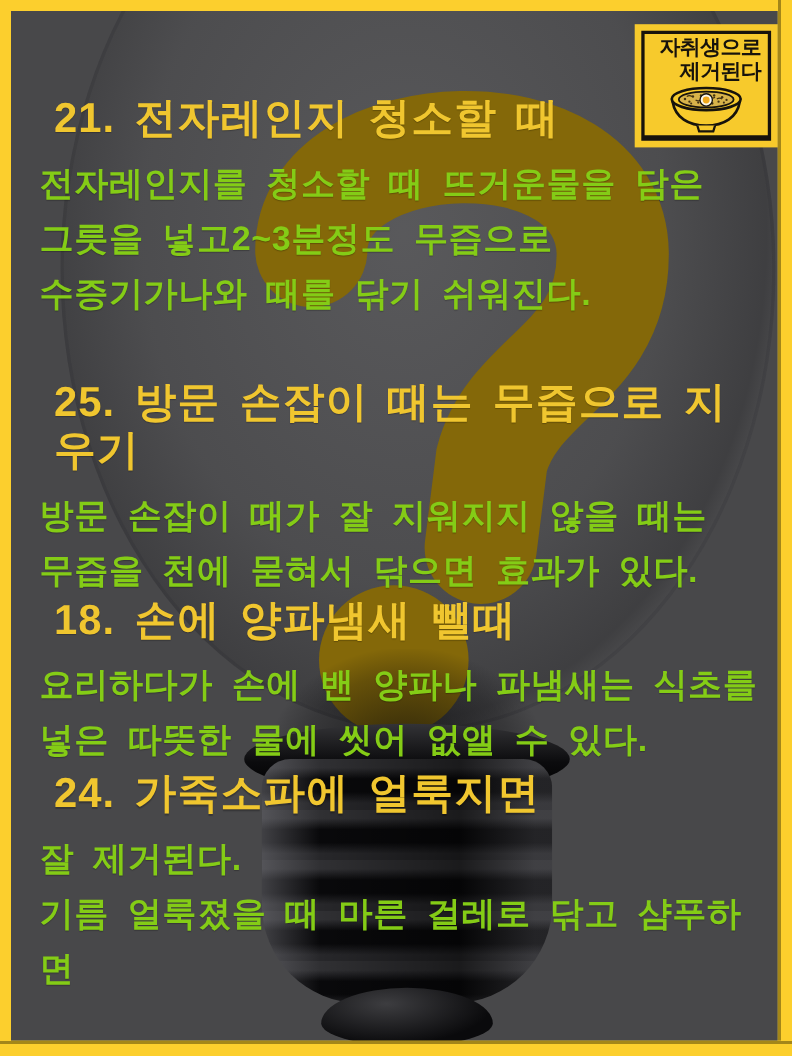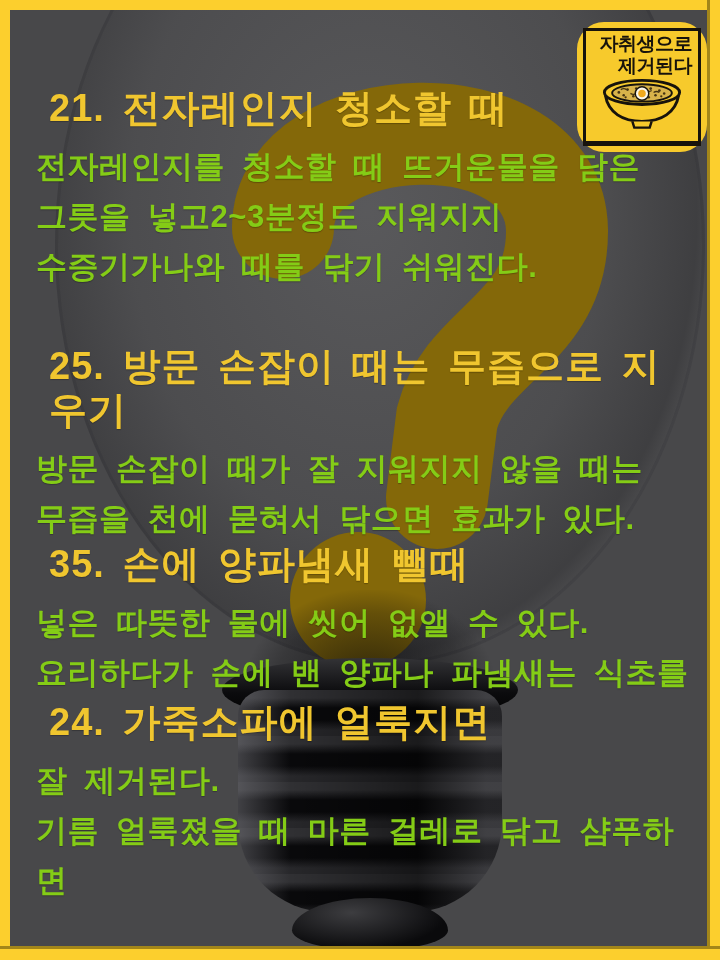--- a/index.html
+++ b/index.html
@@ -29,22 +29,22 @@
     border-radius:26px 26px 90px 90px;
     background:
       linear-gradient(90deg, rgba(120,120,126,.5) 0%, rgba(30,30,33,0) 20%, rgba(0,0,0,.45) 68%, rgba(105,105,110,.28) 94%),
       repeating-linear-gradient(180deg, #303033 0 8px, #09090b 18px 30px, #27272a 40px 46px);
     z-index:3; }
   .bulb-tip { position:absolute; left:292px; top:898px; width:156px; height:52px;
     border-radius:50% 50% 46% 46% / 62% 62% 38% 38%;
     background:radial-gradient(ellipse at 38% 28%, #3d3d40 0%, #0a0a0c 70%); z-index:3; }
 
   
-  .badge { position:absolute; right:13px; top:22px; width:130px; height:130px;
-    background:#f7ca2c; z-index:21;border-radius:27px; }
+  .badge { position:absolute; right:13px; top:22px; width:130px; height:112px;
+    background:#f7ca2c; z-index:21; }
   .badge-frame { position:absolute; left:6px; top:6px; right:6px; bottom:6px;
     border:3px solid #17130c; border-bottom-width:5px;
     display:flex; flex-direction:column; align-items:stretch; }
   .badge-text { padding:2px 6px 0 2px; text-align:right; color:#17130c;
     font-weight:bold; font-size:19px; line-height:22px; letter-spacing:-0.5px; }
   .badge-icon { display:block; margin:1px auto 0 auto; }
 
   
   .tips { position:absolute; left:36px; top:0; width:660px; z-index:5; }
   section { position:absolute; left:0; width:660px; }
@@ -110,34 +110,34 @@
         <circle cx="50" cy="16" r="3.9" fill="#f0a91e"></circle>
       </svg>
     </div>
   </div>
 
   <div class="tips">
 
     <section class="s21">
       <h2>21. 전자레인지 청소할 때</h2>
       <div class="line">전자레인지를 청소할 때 뜨거운물을 담은</div>
-      <div class="line">그릇을 넣고2~3분정도 지워지지</div>
+      <div class="line">그릇을 넣고2~3분정도 무즙으로</div>
       <div class="line">수증기가나와 때를 닦기 쉬워진다.</div>
     </section>
 
     <section class="s22">
       <h2>25. 방문 손잡이 때는 무즙으로 지우기</h2>
       <div class="line">방문 손잡이 때가 잘 지워지지 않을 때는</div>
       <div class="line">무즙을 천에 묻혀서 닦으면 효과가 있다.</div>
     </section>
 
     <section class="s23">
-      <h2>35. 손에 양파냄새 뺄때</h2>
+      <h2>18. 손에 양파냄새 뺄때</h2>
+      <div class="line">요리하다가 손에 밴 양파나 파냄새는 식초를</div>
       <div class="line">넣은 따뜻한 물에 씻어 없앨 수 있다.</div>
-      <div class="line">요리하다가 손에 밴 양파나 파냄새는 식초를</div>
     </section>
 
     <section class="s24">
       <h2>24. 가죽소파에 얼룩지면</h2>
       <div class="line">잘 제거된다.</div>
       <div class="line">기름 얼룩졌을 때 마른 걸레로 닦고 샴푸하면</div>
     </section>
 
   </div>
 </div>

